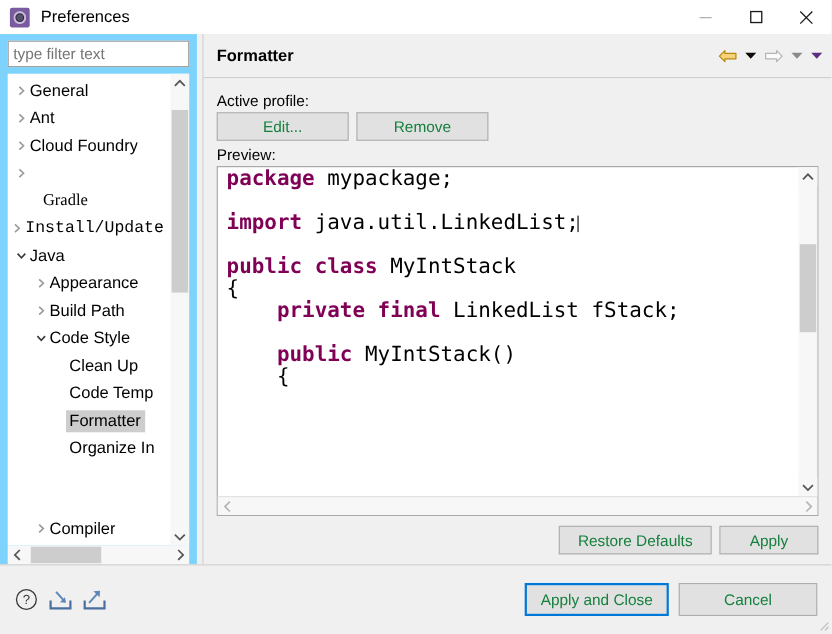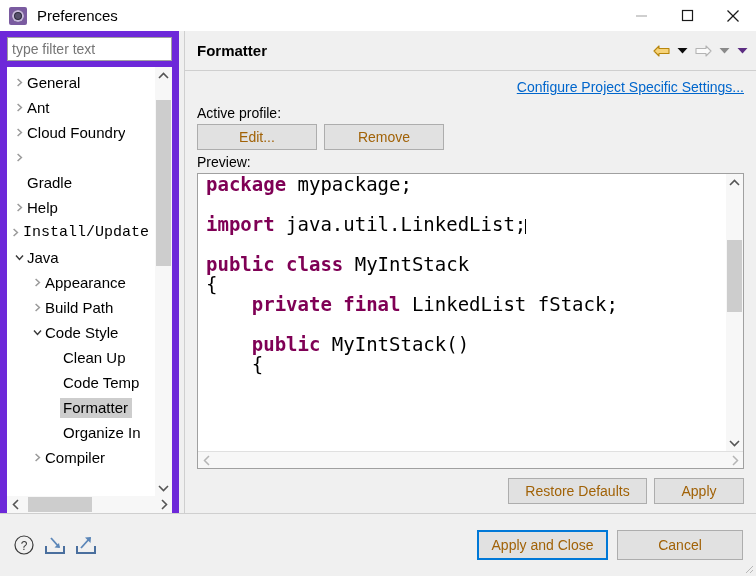--- a/index.html
+++ b/index.html
@@ -73,21 +73,21 @@
     flex: 1 1 auto;
     display: flex;
     position: relative;
     min-height: 0;
   }
 
   
   #leftpane {
     width: 179px;
     flex: 0 0 179px;
-    background: #6d28d9;
+    background: #7dd3fc;
     padding: 6px 7px 0 7px;
     display: flex; flex-direction: column;
     position: relative;
   }
   #filter-input {
     height: 24px;
     border: 1px solid #a0a0a0;
     background: #ffffff;
     color: #777;
     font-size: 14px;
@@ -231,21 +231,21 @@
     position: relative;
     min-width: 0;
   }
   #profile-combo-value { flex: 1 1 auto; white-space: nowrap; overflow: hidden; }
   .btn {
     background: #e1e1e1;
     border: 1px solid #adadad;
     height: 26px;
     font-size: 14px;
     font-family: "Liberation Sans", sans-serif;
-    color: #a16207;
+    color: #15803d;
     display: flex; align-items: center; justify-content: center;
     padding: 0 10px;
     white-space: nowrap;
     cursor: default;
   }
   #btn-edit { width: 120px; flex: 0 0 120px; }
   #btn-remove { width: 120px; flex: 0 0 120px; }
 
   #buttons-row2 { display: flex; gap: 7px; margin-top: 6px; }
   #btn-new { width: 113px; flex: 0 0 113px; }
@@ -400,31 +400,23 @@
               </span>
               <span class="tree-label">Cloud Foundry</span>
             </div>
             <div class="tree-item" style="padding-left: 4px;">
               <span class="tw">
                 <svg width="9" height="9" viewBox="0 0 9 9">
                   <polyline fill="none" stroke="#9a9a9a" stroke-width="1.5" points="2.6,1 6.4,4.5 2.6,8"></polyline>
                 </svg>
               </span>
             </div>
-            <div class="tree-item" style="padding-left: 4px;">
+            <div class="tree-item" style="padding-left: 16px; font-family: Liberation Serif, serif;">
               <span class="tw"></span>
               <span class="tree-label">Gradle</span>
-            </div>
-            <div class="tree-item" style="padding-left: 4px;">
-              <span class="tw">
-                <svg width="9" height="9" viewBox="0 0 9 9">
-                  <polyline fill="none" stroke="#9a9a9a" stroke-width="1.5" points="2.6,1 6.4,4.5 2.6,8"></polyline>
-                </svg>
-              </span>
-              <span class="tree-label">Help</span>
             </div>
             <div class="tree-item" style="padding-left: 0; font-family: Liberation Mono, monospace;">
               <span class="tw">
                 <svg width="9" height="9" viewBox="0 0 9 9">
                   <polyline fill="none" stroke="#9a9a9a" stroke-width="1.5" points="2.6,1 6.4,4.5 2.6,8"></polyline>
                 </svg>
               </span>
               <span class="tree-label">Install/Update</span>
             </div>
             <div class="tree-item" style="padding-left: 4px;">
@@ -468,21 +460,21 @@
               <span class="tree-label">Code Temp</span>
             </div>
             <div class="tree-item" style="padding-left: 40px;">
               <span class="tw"></span>
               <span class="tree-label sel">Formatter</span>
             </div>
             <div class="tree-item" style="padding-left: 40px;">
               <span class="tw"></span>
               <span class="tree-label">Organize In</span>
             </div>
-            <div class="tree-item" style="padding-left: 22px;">
+            <div class="tree-item" style="padding-left: 22px; margin-top: 48px;">
               <span class="tw">
                 <svg width="9" height="9" viewBox="0 0 9 9">
                   <polyline fill="none" stroke="#9a9a9a" stroke-width="1.5" points="2.6,1 6.4,4.5 2.6,8"></polyline>
                 </svg>
               </span>
               <span class="tree-label">Compiler</span>
             </div>
             <div class="tree-item" style="padding-left: 22px;"></div>
           </div>
 
@@ -550,23 +542,20 @@
           <div class="nav-ic">
             <svg width="11" height="7" viewBox="0 0 11 7">
                 <polygon points="0.5,1 10.5,1 5.5,6.5" fill="#5c2d82"></polygon>
               </svg>
           </div>
         </div>
       </div>
 
       <div id="page-body">
 
-        <div id="link-row">
-          <span id="proj-link">Configure Project Specific Settings...</span>
-        </div>
 
         <div class="field-label">Active profile:</div>
 
         <div id="profile-row">
           <div id="btn-edit" class="btn">Edit...</div>
           <div id="btn-remove" class="btn">Remove</div>
         </div>
 
 
         <div class="field-label">Preview:</div>

